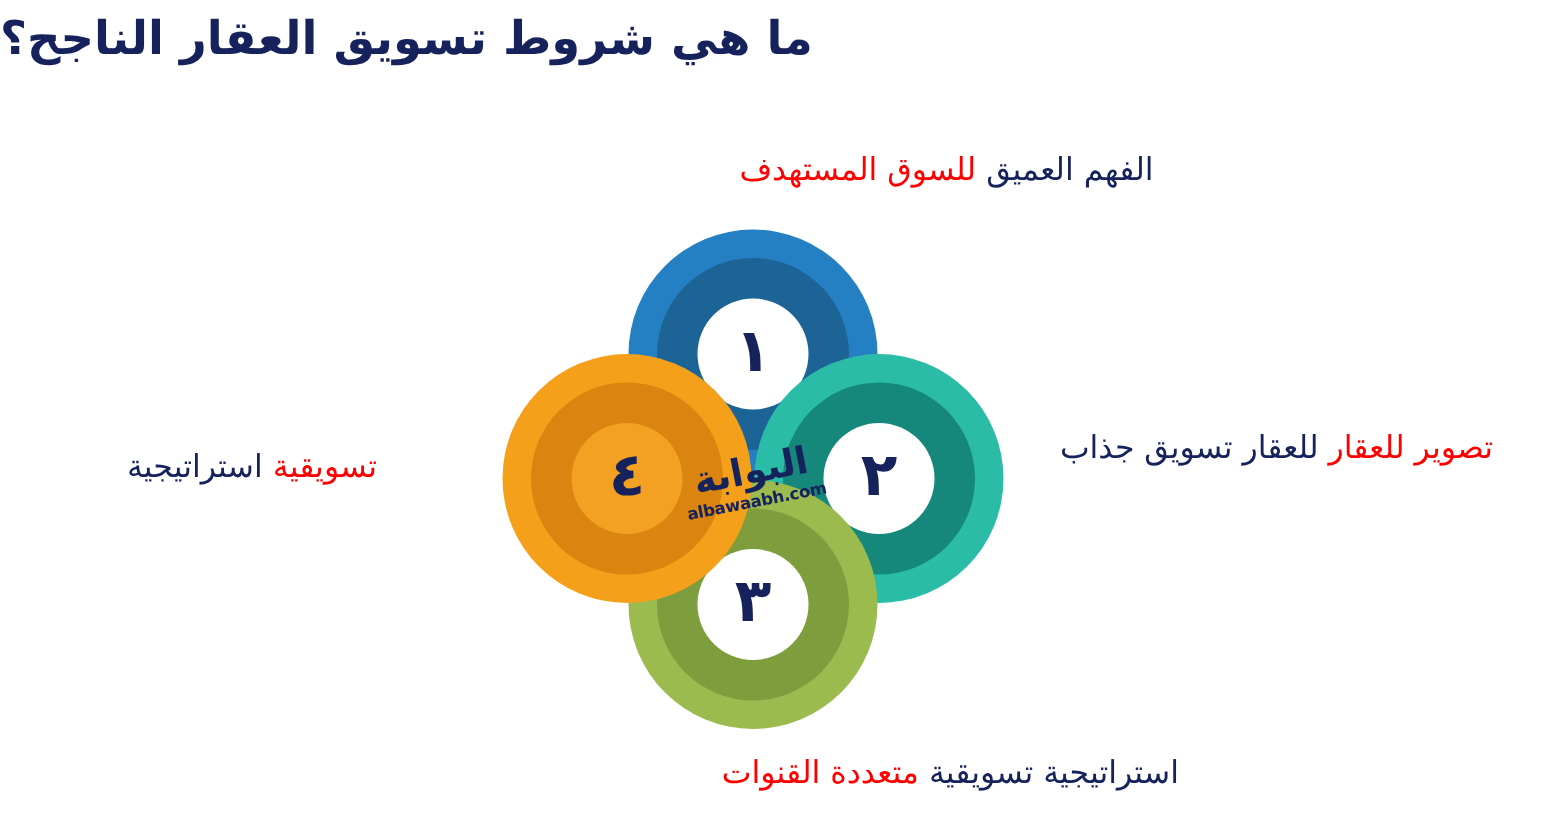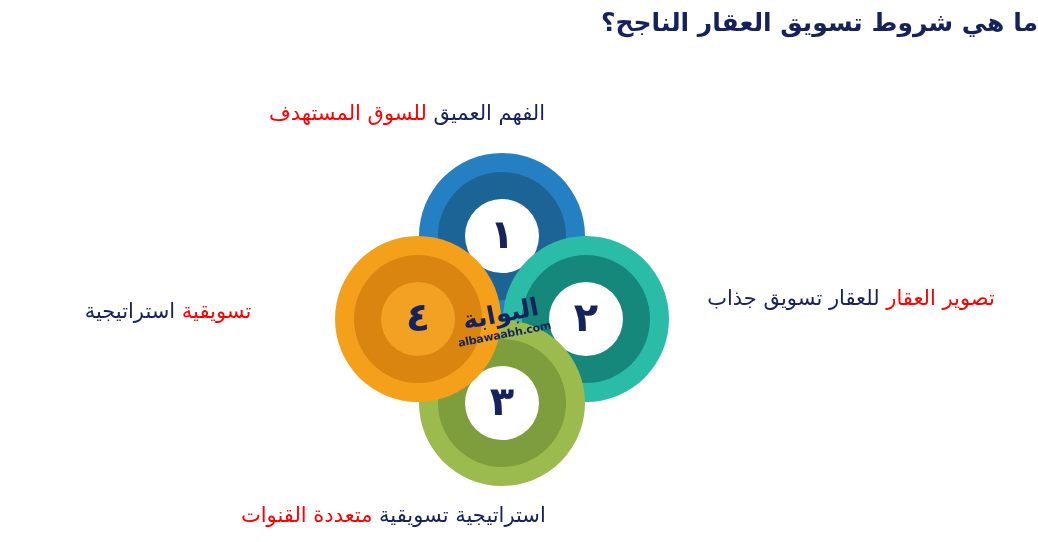--- a/index.html
+++ b/index.html
@@ -14,22 +14,22 @@
     overflow: hidden;
     position: relative;
   }
 
   
   .title {
     position: absolute;
     top: 8px;
     left: 0;
     width: 1038px;
-    text-align: right;
-    font-size: 25px;
+    text-align: left;
+    font-size: 31px;
     font-weight: bold;
     color: #16225C;
     direction: rtl;
     letter-spacing: 0px;
   }
 
   
   .stage {
     position: absolute;
     left: 0;
@@ -131,39 +131,39 @@
     line-height: 1.45;
     color: #16225C;
   }
   .label .navy { color: #16225C; }
   .label .red  { color: #FF0000; }
 
   .label-top {
     left: 269px;
     top: 98px;
     width: 500px;
-    text-align: left;
+    text-align: right;
   }
   .label-right {
     left: 686px;
     top: 283px;
     width: 330px;
     text-align: center;
   }
   .label-left {
     left: 18px;
     top: 296px;
     width: 300px;
     text-align: center;
   }
   .label-bottom {
-    left: 241px;
+    left: 226px;
     top: 500px;
     width: 560px;
-    text-align: left;
+    text-align: right;
   }
 </style>
 </head>
 <body>
 
 <div class="title">ما هي شروط تسويق العقار الناجح؟</div>
 
 <div class="stage">
 
   <div class="star-wrap">
@@ -214,21 +214,21 @@
   </div>
 
 </div>
 
 <div class="label label-top">
   <span class="navy">الفهم العميق</span>
   <span class="red">للسوق المستهدف</span>
 </div>
 
 <div class="label label-right">
-  <span class="red">تصوير العقار</span>
+  <span class="red">تصوير للعقار</span>
   <span class="navy">للعقار تسويق جذاب</span>
 </div>
 
 <div class="label label-left">
   <span class="red">تسويقية</span>
   <span class="navy">استراتيجية</span>
 </div>
 
 <div class="label label-bottom">
   <span class="navy">استراتيجية تسويقية</span>

